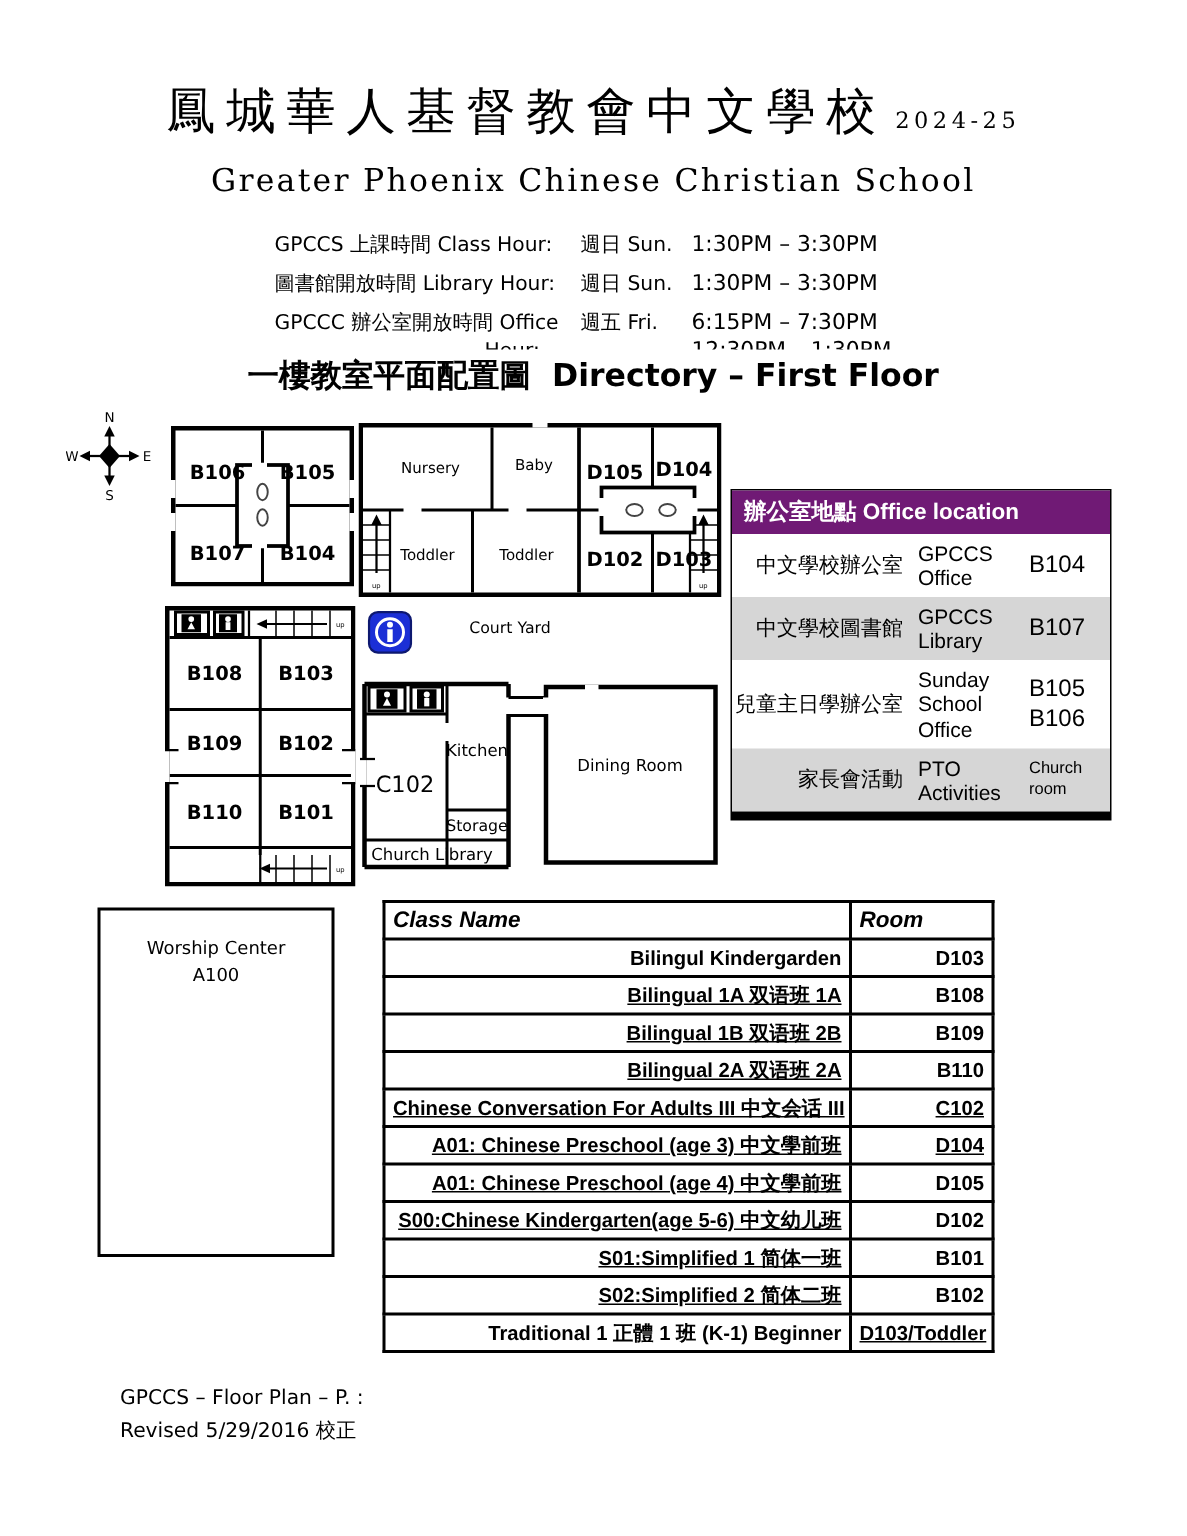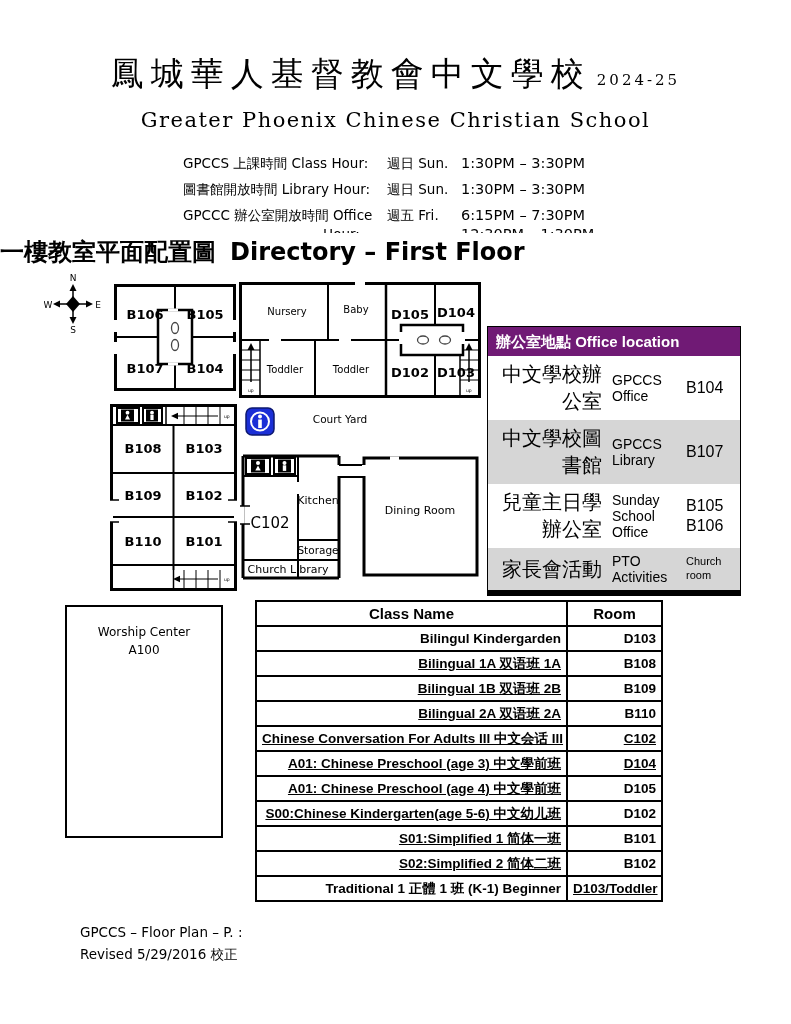--- a/index.html
+++ b/index.html
@@ -20,57 +20,57 @@
   
   .hours { top:150px; left:183px; width:420px; height:83px; overflow:hidden; }
   .hrow { display:grid; grid-template-columns:204px 74px 142px; height:26px; line-height:26px;
           font-size:13.5px; white-space:nowrap; }
   .hrow .time { font-size:14.5px; }
   .hclip { position:absolute; top:76px; left:0; width:420px; height:24px; font-size:13.5px; }
   .hclip .clab { position:absolute; left:140px; top:0; }
   .hclip .ctime { position:absolute; left:278px; top:0; font-size:14.5px; }
 
   
-  .heading { top:236px; left:0; right:0; text-align:left; font-weight:bold; font-size:24px; }
+  .heading { top:236px; left:0; right:0; text-align:center; font-weight:bold; font-size:21px; }
   .heading .en { margin-left:14px; }
 
   
   svg { display:block; }
   .wall { stroke:#000; fill:none; }
   .rlabel { font-family:"DejaVu Sans", sans-serif; font-weight:bold; font-size:13px; text-anchor:middle; }
   .slabel { font-family:"DejaVu Sans", sans-serif; font-size:10px; text-anchor:middle; }
   .tiny { font-family:"DejaVu Sans", sans-serif; font-size:4.5px; }
 
   
   .otable { top:326px; left:487px; width:254px; border:1px solid #000; }
   .ot-header { background:#701a75; color:#fff; font-weight:bold; font-size:15px;
                height:29px; line-height:29px; padding-left:8px; font-family:"Liberation Sans", sans-serif;}
   .otrow { display:grid; grid-template-columns:124px 74px 56px; align-items:center; padding:5px 0; }
   .otrow:nth-child(odd) { background:#d6d6d6; }
   .otrow:nth-child(even) { background:#fff; }
-  .ot-zh { text-align:right; padding-right:10px; font-size:20px; }
+  .ot-zh { text-align:right; padding-right:10px; font-size:14px; }
   .ot-en { font-size:14px; line-height:1.15; font-family:"Liberation Sans", sans-serif; }
   .ot-room { font-size:16px; line-height:1.25; white-space:pre-line; font-family:"Liberation Sans", sans-serif; }
   .ot-room.small { font-size:11px; }
   .ot-bottom { height:5px; background:#000; }
 
   
   .worship { top:605px; left:65px; width:158px; height:233px; border:2.5px solid #000;
              text-align:center; padding-top:16px; font-size:12px; line-height:1.5; }
 
   
   .courtyard { top:413px; left:290px; width:100px; text-align:center; font-size:10.5px; }
 
   
   .ctable-wrap { top:600px; left:255px; }
   table.ctable { border-collapse:collapse; table-layout:fixed; width:406px;
                  font-family:"Liberation Sans", sans-serif; }
   table.ctable td, table.ctable th { border:2px solid #000; height:25px; padding:0 5px;
                  font-size:13.5px; font-weight:bold; text-align:right; white-space:nowrap; overflow:hidden; }
-  table.ctable th { text-align:center; font-size:15px; }
+  table.ctable th { text-align:left; font-size:15px;font-style:italic; }
   td.room-col { width:95px; }
   .u { text-decoration:underline; }
 
   
   .footer { top:921px; left:80px; font-size:13.5px; line-height:22px; }
 </style>
 </head>
 <body>
 
 <div class="page">

